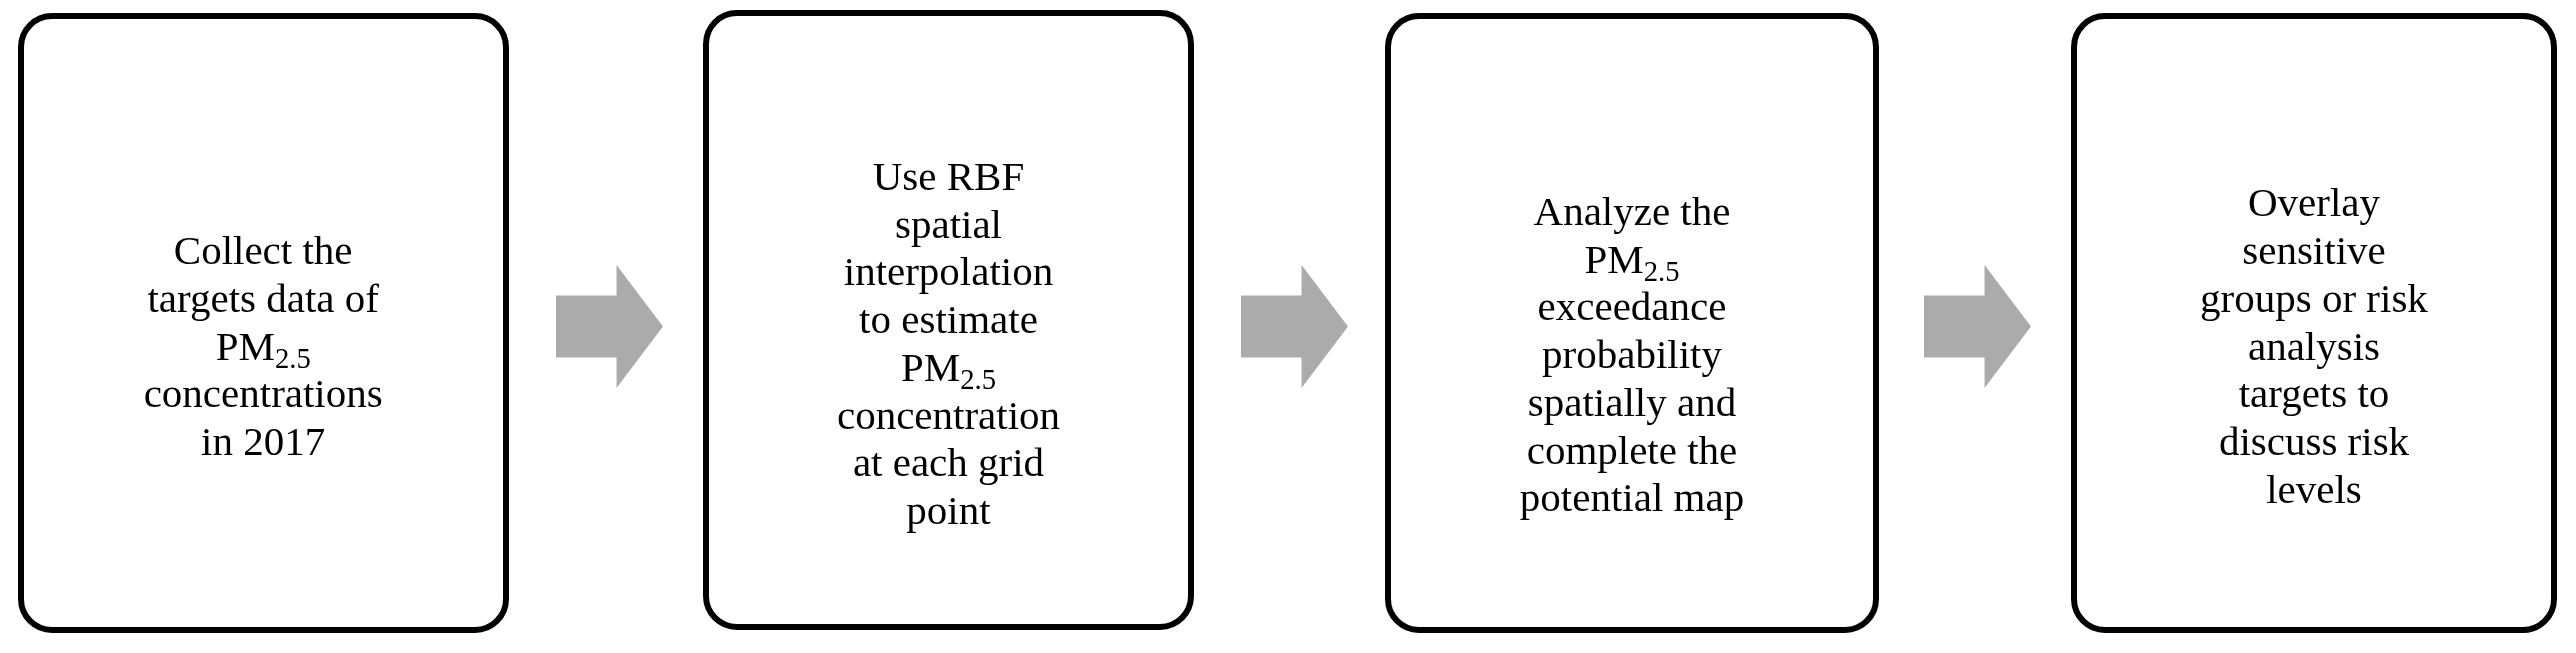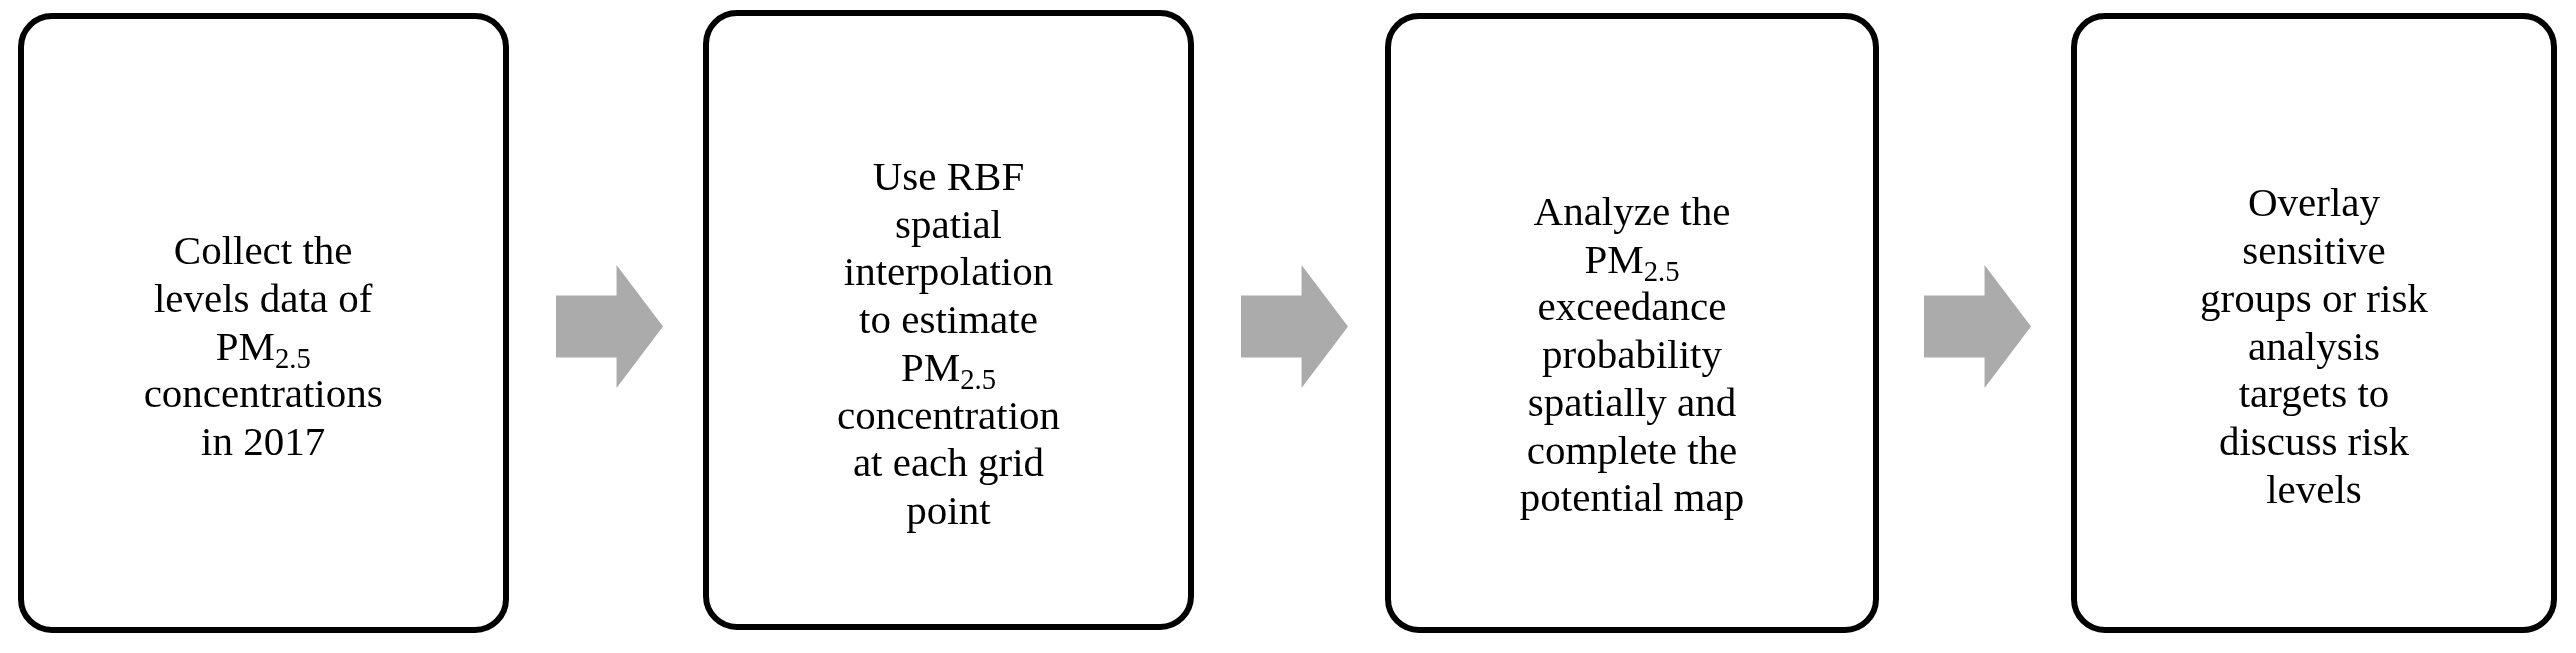--- a/index.html
+++ b/index.html
@@ -69,21 +69,21 @@
   }
 </style>
 </head>
 <body>
 
 <div id="canvas">
 
   <div class="flow-box box-1" style="align-items: center; padding-top: 0px;">
     <span class="box-text">
       <span>Collect the
-levels data of
+targets data of
 PM</span><span class="sub">2.5</span><span>
 concentrations
 in 2017</span>
     </span>
   </div>
 
   <div class="flow-arrow arrow-1">
     <svg viewBox="0 0 152 174" preserveAspectRatio="none" aria-hidden="true">
       <polygon points="0,43 86,43 86,0 152,87 86,174 86,131 0,131" fill="#ababab"></polygon>
     </svg>

